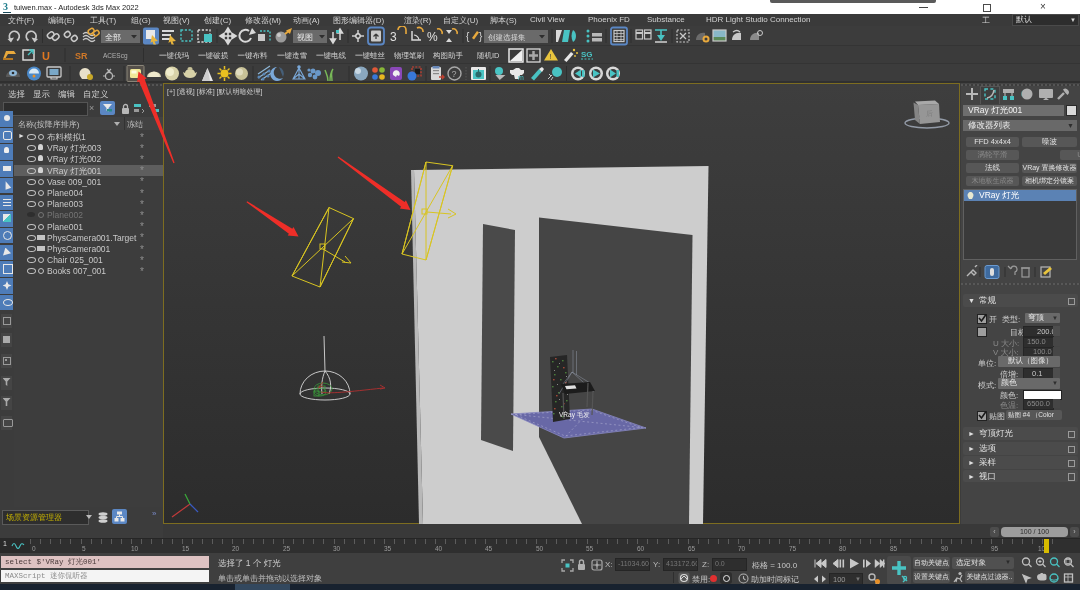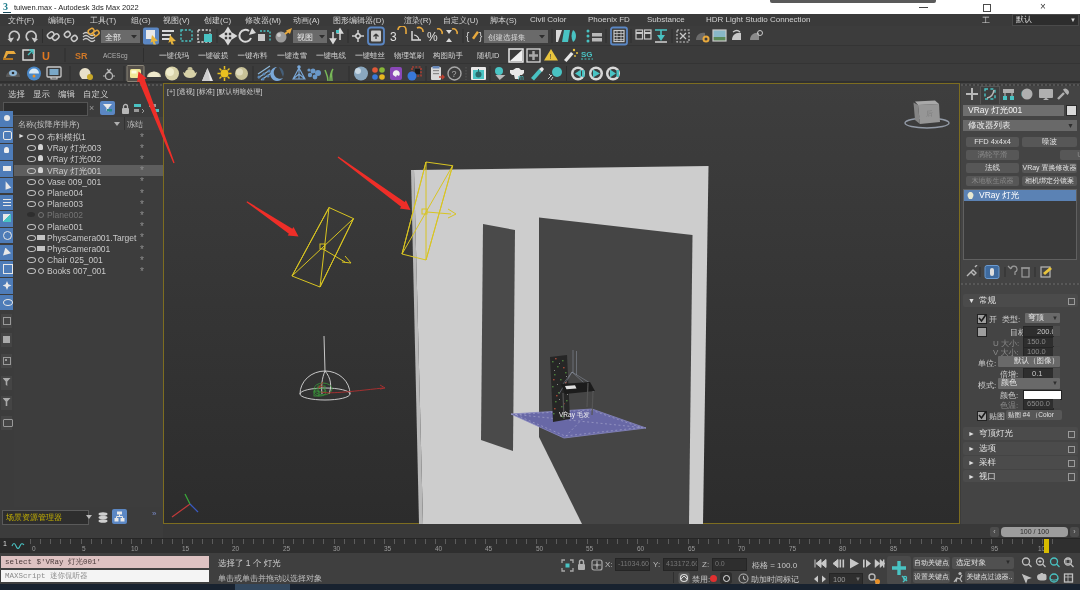--- a/index.html
+++ b/index.html
@@ -41,21 +41,21 @@
 <span class="ab" style="left:90px">工具(T)</span>
 <span class="ab" style="left:131px">组(G)</span>
 <span class="ab" style="left:163px">视图(V)</span>
 <span class="ab" style="left:204px">创建(C)</span>
 <span class="ab" style="left:245px">修改器(M)</span>
 <span class="ab" style="left:293px">动画(A)</span>
 <span class="ab" style="left:333px">图形编辑器(D)</span>
 <span class="ab" style="left:404px">渲染(R)</span>
 <span class="ab" style="left:443px">自定义(U)</span>
 <span class="ab" style="left:490px">脚本(S)</span>
-<span class="ab" style="left:530px">Civil Color</span>
+<span class="ab" style="left:530px">Civil View</span>
 <span class="ab" style="left:588px">Phoenix FD</span>
 <span class="ab" style="left:647px">Substance</span>
 <span class="ab" style="left:706px">HDR Light Studio Connection</span>
 <span class="ab" style="left:982px">工作区:</span>
 <span class="ab" style="left:1012px;top:-1px;width:62px;height:10px;background:#2d2d2d;border:1px solid #4a4a4a;padding-left:3px;line-height:10px">默认<span style="float:right;margin-right:2px;font-size:6px">▼</span></span>
 </div>
 
 <div class="ab" style="left:0;top:26px;width:1080px;height:20px;background:#3c3c3c;border-bottom:1px solid #343434;box-sizing:border-box"></div>
 <svg id="tb1" class="ab" style="left:0;top:26px" width="1080" height="20" viewBox="0 0 1080 20">
 <path d="M10.5,13.5 A5,5 0 1 1 17,14.5" stroke="#c9c9c9" stroke-width="1.7" fill="none"></path>
@@ -759,24 +759,24 @@
 <div class="ab t8" style="left:1002px;top:314px">类型:</div>
 <div class="dd" style="left:1025px;top:312.5px;width:35px;height:10.5px;font-size:8px;line-height:10.5px"><span style="margin-left:3px">穹顶</span><span style="float:right;margin-right:2px;font-size:6px;color:#2e2e2e;line-height:10.5px">▼</span></div>
 <div class="ab" style="left:977px;top:327px;width:8px;height:8px;background:#9e9e9e;border:1px solid #222"></div>
 <div class="ab t8" style="left:1010px;top:327px">目标</div>
 <div class="fld" style="left:1023px;top:325.5px;width:29px;height:9.5px;font-size:7.5px;line-height:9.5px;color:#c8c8c8"><span style="margin-left:13px">200.0</span></div>
 <div class="ab" style="left:1053px;top:325.5px;width:7px;height:10.5px;background:#4e4e4e"></div>
 <div class="ab t8 dim" style="left:993px;top:338px">U 大小:</div>
 <div class="fld" style="left:1023px;top:337px;width:29px;height:8.5px;font-size:7.5px;line-height:8.5px"><span style="margin-left:3px">150.0</span></div>
 <div class="ab" style="left:1053px;top:337px;width:7px;height:9px;background:#464646"></div>
 <div class="ab t8 dim" style="left:993px;top:347px">V 大小:</div>
-<div class="fld" style="left:1023px;top:346.5px;width:29px;height:8.5px;font-size:7.5px;line-height:8.5px"><span style="margin-left:3px">100.0</span></div>
+<div class="fld" style="left:1023px;top:346.5px;width:29px;height:8.5px;font-size:7.5px;line-height:8.5px"><span style="margin-left:9px">100.0</span></div>
 <div class="ab" style="left:1053px;top:346.5px;width:7px;height:9px;background:#464646"></div>
 <div class="ab t8" style="left:978px;top:357.5px">单位:</div>
-<div class="dd" style="left:998px;top:356px;width:62px;height:10.5px;font-size:7.5px;line-height:10.5px"><span style="margin-left:16px">默认（图像）</span><span style="float:right;margin-right:2px;font-size:6px;color:#2e2e2e;line-height:10.5px">▼</span></div>
+<div class="dd" style="left:998px;top:356px;width:62px;height:10.5px;font-size:7.5px;line-height:10.5px"><span style="margin-left:10px">默认（图像）</span><span style="float:right;margin-right:2px;font-size:6px;color:#2e2e2e;line-height:10.5px">▼</span></div>
 <div class="ab t8" style="left:1000px;top:368.5px">倍增:</div>
 <div class="fld" style="left:1023px;top:367.5px;width:29px;height:9.5px;font-size:7.5px;line-height:9.5px;color:#c8c8c8"><span style="margin-left:8px">0.1</span></div>
 <div class="ab" style="left:1053px;top:367.5px;width:7px;height:10px;background:#4e4e4e"></div>
 <div class="ab t8" style="left:978px;top:379.5px">模式:</div>
 <div class="dd" style="left:998px;top:378px;width:62px;height:10.5px;font-size:8px;line-height:10.5px"><span style="margin-left:3px">颜色</span><span style="float:right;margin-right:2px;font-size:6px;color:#2e2e2e;line-height:10.5px">▼</span></div>
 <div class="ab t8" style="left:1000px;top:390px">颜色:</div>
 <div class="ab" style="left:1023px;top:389.5px;width:37px;height:8.5px;background:#ffffff;border:1px solid #222"></div>
 <div class="ab t8 dim" style="left:1000px;top:399.5px">色温:</div>
 <div class="fld" style="left:1023px;top:399px;width:29px;height:8.5px;font-size:7.5px;line-height:8.5px"><span style="margin-left:3px">6500.0</span></div>
 <div class="ab" style="left:1053px;top:399px;width:7px;height:9px;background:#464646"></div>

